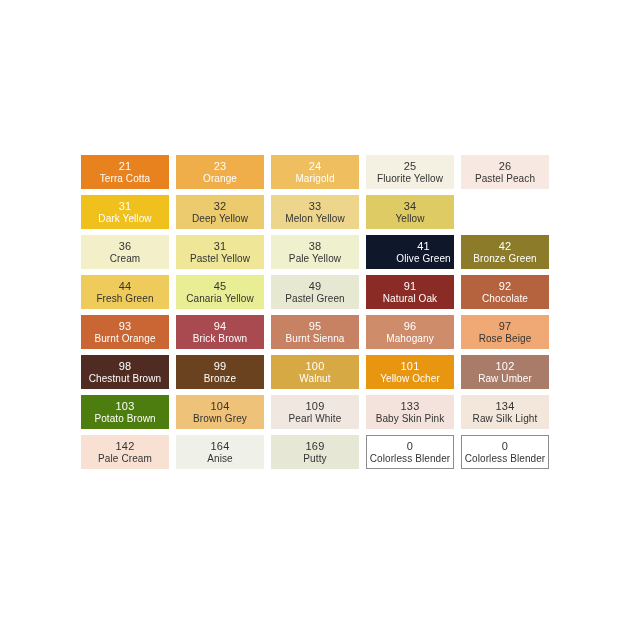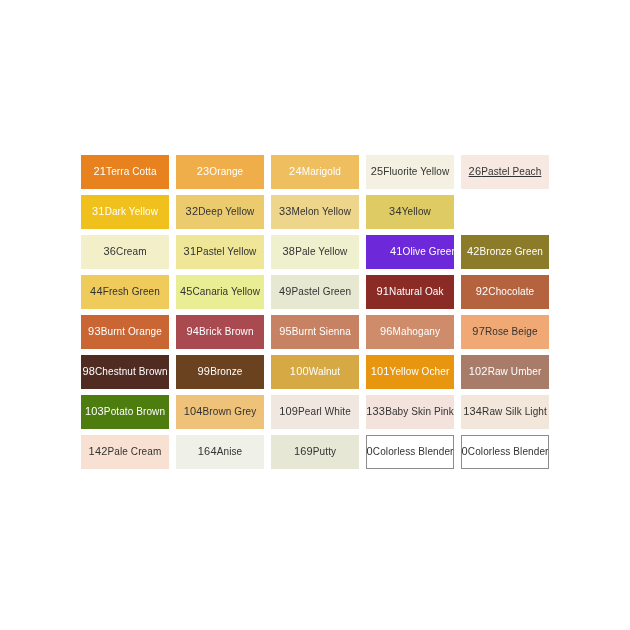--- a/index.html
+++ b/index.html
@@ -23,20 +23,21 @@
   .swatch-row {
     display: flex;
     gap: 7px;
     margin-bottom: 6px;
   }
   .swatch {
     width: 88px;
     height: 34px;
     box-sizing: border-box;
     display: flex;
+    flex-direction: column;
     align-items: center;
     justify-content: center;
     line-height: 1;
     user-select: none;
   }
   .swatch-code {
     font-size: 11px;
     letter-spacing: 0.2px;
     margin-bottom: 2px;
   }
@@ -63,21 +64,21 @@
         <div class="swatch-name">Orange</div>
       </div>
       <div class="swatch" style="background: rgb(239, 190, 94); color: rgb(255, 255, 255);">
         <div class="swatch-code">24</div>
         <div class="swatch-name">Marigold</div>
       </div>
       <div class="swatch" style="background: rgb(244, 241, 226); color: rgb(51, 51, 51);">
         <div class="swatch-code">25</div>
         <div class="swatch-name">Fluorite Yellow</div>
       </div>
-      <div class="swatch" style="background: rgb(247, 233, 226); color: rgb(51, 51, 51); text-decoration: underline;">
+      <div class="swatch" style="background: rgb(247, 233, 226); color: rgb(51, 51, 51);">
         <div class="swatch-code">26</div>
         <div class="swatch-name">Pastel Peach</div>
       </div>
     </div>
     <div class="swatch-row">
       <div class="swatch" style="background: rgb(240, 192, 28); color: rgb(255, 255, 255);">
         <div class="swatch-code">31</div>
         <div class="swatch-name">Dark Yellow</div>
       </div>
       <div class="swatch" style="background: rgb(235, 203, 110); color: rgb(51, 51, 51);">
@@ -99,21 +100,21 @@
         <div class="swatch-name">Cream</div>
       </div>
       <div class="swatch" style="background: rgb(239, 230, 152); color: rgb(51, 51, 51);">
         <div class="swatch-code">31</div>
         <div class="swatch-name">Pastel Yellow</div>
       </div>
       <div class="swatch" style="background: rgb(239, 240, 206); color: rgb(51, 51, 51);">
         <div class="swatch-code">38</div>
         <div class="swatch-name">Pale Yellow</div>
       </div>
-      <div class="swatch" style="background: #6d28d9; color: rgb(255, 255, 255); padding-left: 27px;">
+      <div class="swatch" style="background: #0f172a; color: rgb(255, 255, 255); padding-left: 27px;">
         <div class="swatch-code">41</div>
         <div class="swatch-name">Olive Green</div>
       </div>
       <div class="swatch" style="background: rgb(140, 124, 42); color: rgb(255, 255, 255);">
         <div class="swatch-code">42</div>
         <div class="swatch-name">Bronze Green</div>
       </div>
     </div>
     <div class="swatch-row">
       <div class="swatch" style="background: rgb(239, 203, 91); color: rgb(51, 51, 51);">

